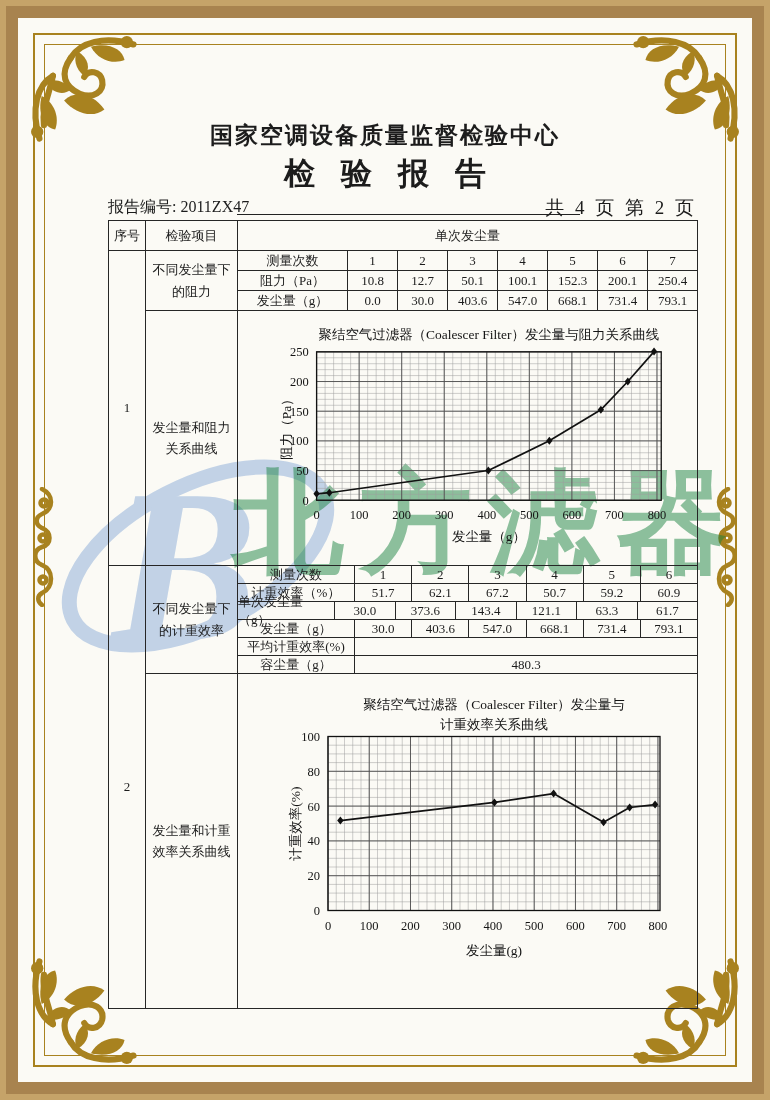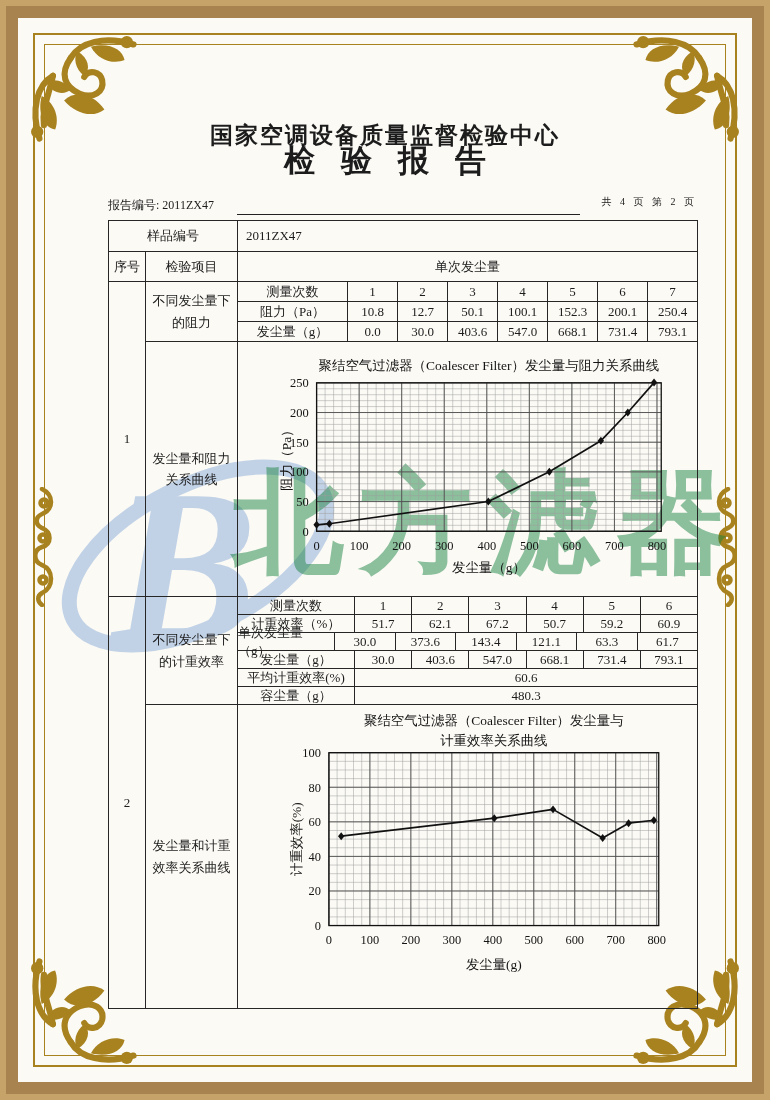--- a/index.html
+++ b/index.html
@@ -27,25 +27,25 @@
   .wm-b { font:italic bold 218px "Liberation Serif",serif; fill:#b9cce4; }
   .wm-cn { position:absolute; left:232px; top:448px; width:520px; font-size:112px; font-weight:bold;
            letter-spacing:16px; white-space:nowrap; color:#15803d; opacity:.48; }
   .wm-en { position:absolute; left:216px; top:596px; font-size:21px; letter-spacing:5.5px;
            white-space:nowrap; color:#a9a9a9; opacity:.6; font-family:"Liberation Sans",sans-serif; }
 
   
   .content { position:absolute; inset:0; z-index:3;margin-top:34px; }
   .org-title { position:absolute; left:0; right:0; top:86px; text-align:center;
                font-size:23px; font-weight:bold; letter-spacing:2px; }
-  .report-title { position:absolute; left:0; right:0; top:106px; text-align:center;
+  .report-title { position:absolute; left:0; right:0; top:119px; text-align:center;
                   font-size:31px; font-weight:bold; letter-spacing:26px; text-indent:26px; }
-  .report-no { position:absolute; left:108px; top:163px; font-size:12px; }
+  .report-no { position:absolute; left:108px; top:163px; font-size:16px; }
   .meta-underline { position:absolute; left:237px; top:180px; width:343px; border-top:1.3px solid #222; }
-  .page-info { position:absolute; right:73px; top:161px; font-size:10px; letter-spacing:3px; }
+  .page-info { position:absolute; right:73px; top:161px; font-size:19px; letter-spacing:3px; }
 
   
   .main-table { position:absolute; left:108px; top:186px; width:590px; height:789px;
                 border:1.6px solid #262626; display:flex; flex-direction:column; font-size:13px; }
   .trow { display:flex; border-bottom:1.4px solid #262626; }
   .trow:last-child { border-bottom:none; }
   .sample-row { height:31px; }
   .header-row { height:30px; }
   .cell { display:flex; align-items:center; justify-content:center; }
   .c-sample-label { width:129px; border-right:1.4px solid #262626; }
@@ -185,24 +185,20 @@
   </div>
 
   <div class="content">
     <div class="org-title">国家空调设备质量监督检验中心</div>
     <div class="report-title">检验报告</div>
     <div class="report-no">报告编号: 2011ZX47</div>
     <div class="meta-underline"></div>
     <div class="page-info">共 4 页 第 2 页</div>
 
     <div class="main-table">
-      <div class="trow sample-row">
-        <div class="cell c-sample-label">样品编号</div>
-        <div class="cell c-sample-value">2011ZX47</div>
-      </div>
       <div class="trow header-row">
         <div class="cell c-seq">序号</div>
         <div class="cell c-item">检验项目</div>
         <div class="cell c-result">单次发尘量</div>
       </div>
 
       <div class="trow section sec1">
         <div class="cell c-seq">1</div>
         <div class="item-col">
           <div class="item-cell item-top1">不同发尘量下的阻力</div>
@@ -396,21 +392,20 @@
                 <div class="nlabel" style="width: 117px;">发尘量（g）</div>
                 <div class="ncell">30.0</div>
                 <div class="ncell">403.6</div>
                 <div class="ncell">547.0</div>
                 <div class="ncell">668.1</div>
                 <div class="ncell">731.4</div>
                 <div class="ncell">793.1</div>
               </div>
               <div class="nrow" style="height: 18px;">
                 <div class="nlabel" style="width: 117px;">平均计重效率(%)</div>
-                <div class="nspan">60.6</div>
               </div>
               <div class="nrow" style="height: 18px;">
                 <div class="nlabel" style="width: 117px;">容尘量（g）</div>
                 <div class="nspan">480.3</div>
               </div>
             </div>
           <div class="chartbox">
             <svg id="chart2" viewBox="0 0 459 305">
                 <line x1="90" y1="48" x2="90" y2="222" stroke="#9d9d9d" stroke-width="0.5"></line>
                 <line x1="98.24844720496894" y1="48" x2="98.24844720496894" y2="222" stroke="#9d9d9d" stroke-width="0.5"></line>

